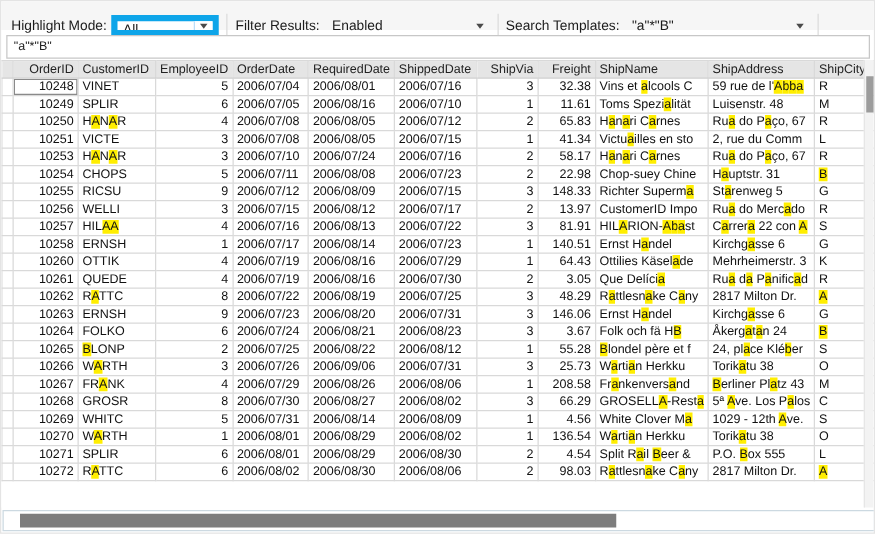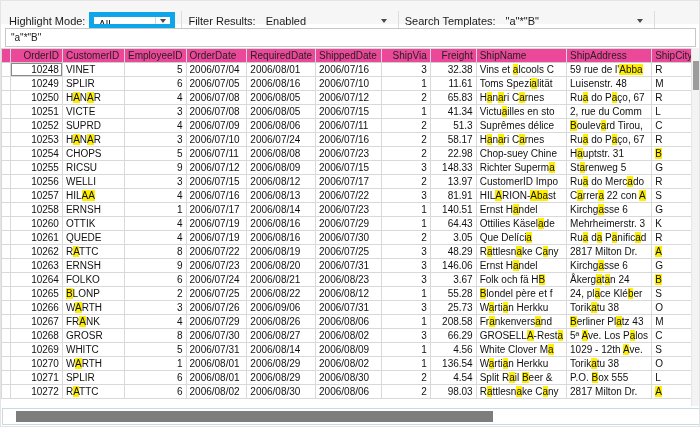--- a/index.html
+++ b/index.html
@@ -47,21 +47,21 @@
     padding:0 5px; outline:none; color:#222;
   }
   
   .grid-area { position:absolute; top:47px; left:0; width:700px; height:358px; overflow:hidden; background:#fff; }
   table { border-collapse:collapse; table-layout:fixed; font-size:10px; color:#111; }
   th, td {
     border:1px solid #d9d9d9; height:14px;
     padding:0 3px; white-space:nowrap; overflow:hidden;
     font-weight:normal; text-align:left; line-height:13px;
   }
-  th { background:#ec4899; color:#222; border-bottom:1px solid #cfcfcf; }
+  th { background:#e5e5e5; color:#222; border-bottom:1px solid #cfcfcf; }
   td.r, th.r { text-align:right; }
   td.sel { box-shadow: inset 0 0 0 1px #8a8a8a; }
   mark { background:var(--hl,#ffee00); color:inherit; padding:0; }
   
   .vscroll {
     position:absolute; top:47px; right:0; width:8px; height:358px;
     background:#f3f3f3; border-left:1px solid #e6e6e6;
   }
   .vthumb { position:absolute; top:13px; left:1px; width:6px; height:29px; background:#9c9c9c; }
   .hscroll {
@@ -188,34 +188,20 @@
           <td class="">2006/08/05</td>
           <td class="">2006/07/15</td>
           <td class="r">1</td>
           <td class="r">41.34</td>
           <td class="">Victu<mark>a</mark>illes en sto</td>
           <td class="">2, rue du Comm</td>
           <td class="">L</td>
         </tr>
         <tr>
           <td></td>
-          <td class="r">10252</td>
-          <td class="">SUPRD</td>
-          <td class="r">4</td>
-          <td class="">2006/07/09</td>
-          <td class="">2006/08/06</td>
-          <td class="">2006/07/11</td>
-          <td class="r">2</td>
-          <td class="r">51.3</td>
-          <td class="">Suprêmes délice</td>
-          <td class=""><mark>B</mark>oulev<mark>a</mark>rd Tirou,</td>
-          <td class="">C</td>
-        </tr>
-        <tr>
-          <td></td>
           <td class="r">10253</td>
           <td class="">H<mark>A</mark>N<mark>A</mark>R</td>
           <td class="r">3</td>
           <td class="">2006/07/10</td>
           <td class="">2006/07/24</td>
           <td class="">2006/07/16</td>
           <td class="r">2</td>
           <td class="r">58.17</td>
           <td class="">H<mark>a</mark>n<mark>a</mark>ri C<mark>a</mark>rnes</td>
           <td class="">Ru<mark>a</mark> do P<mark>a</mark>ço, 67</td>

